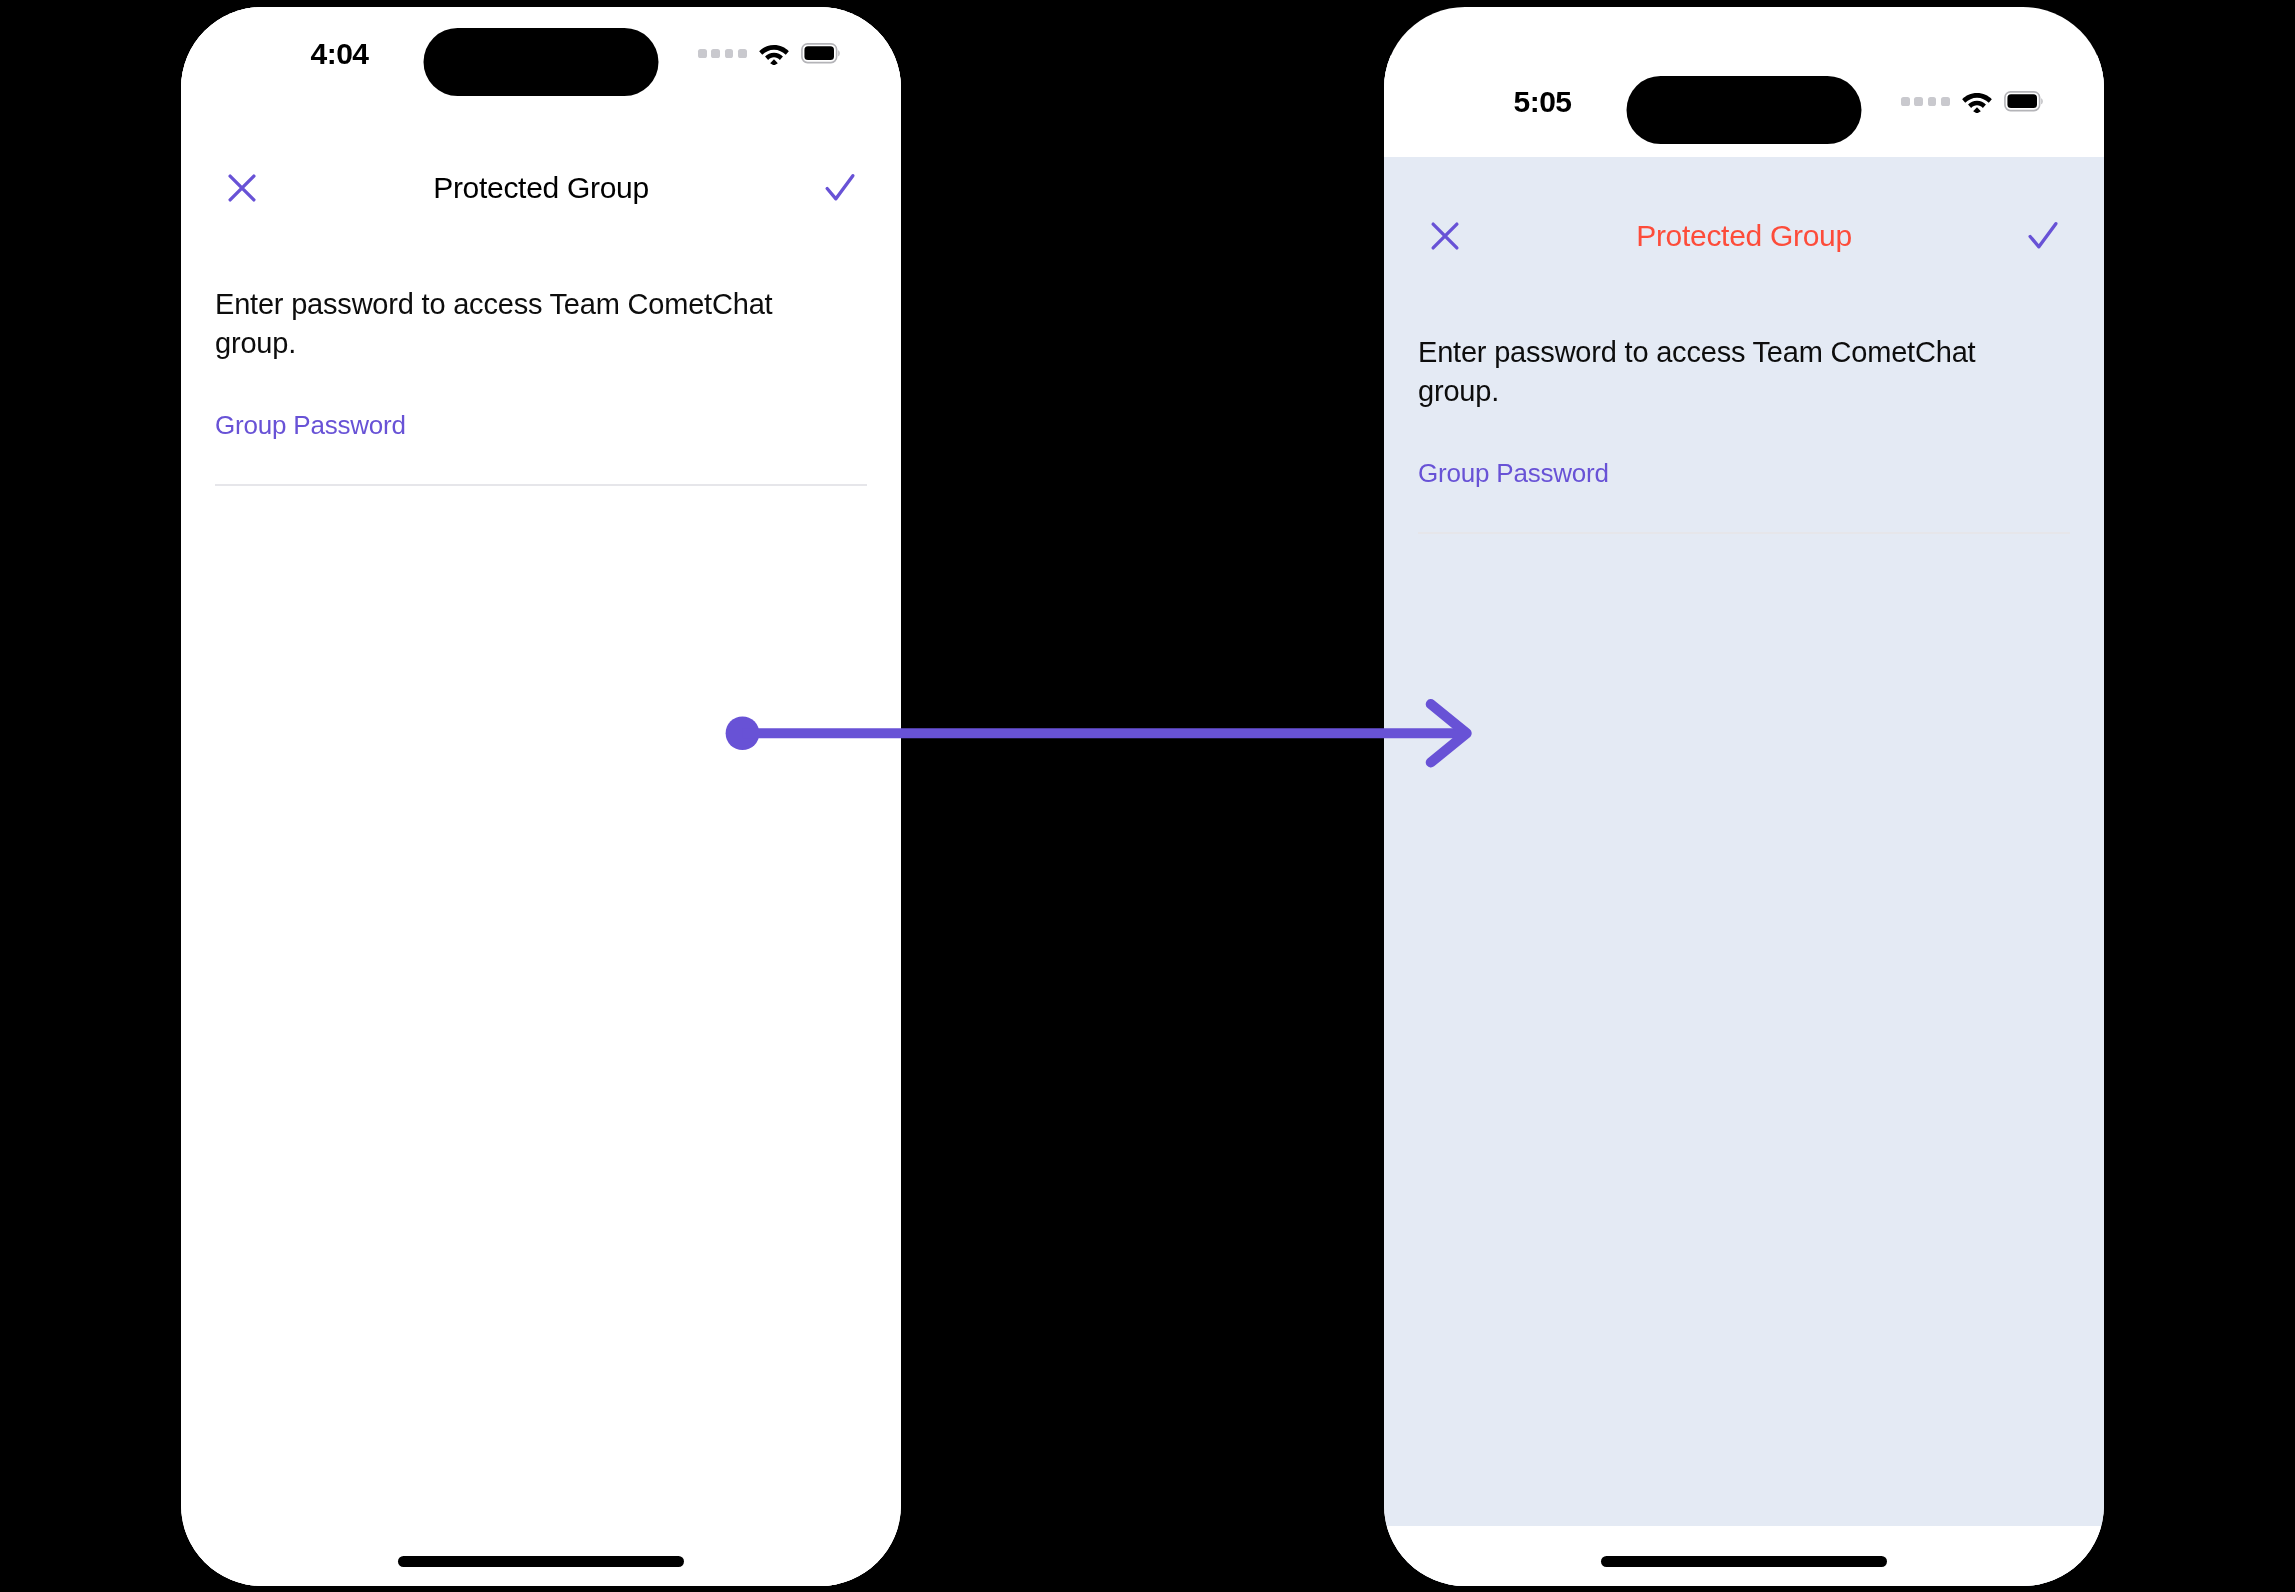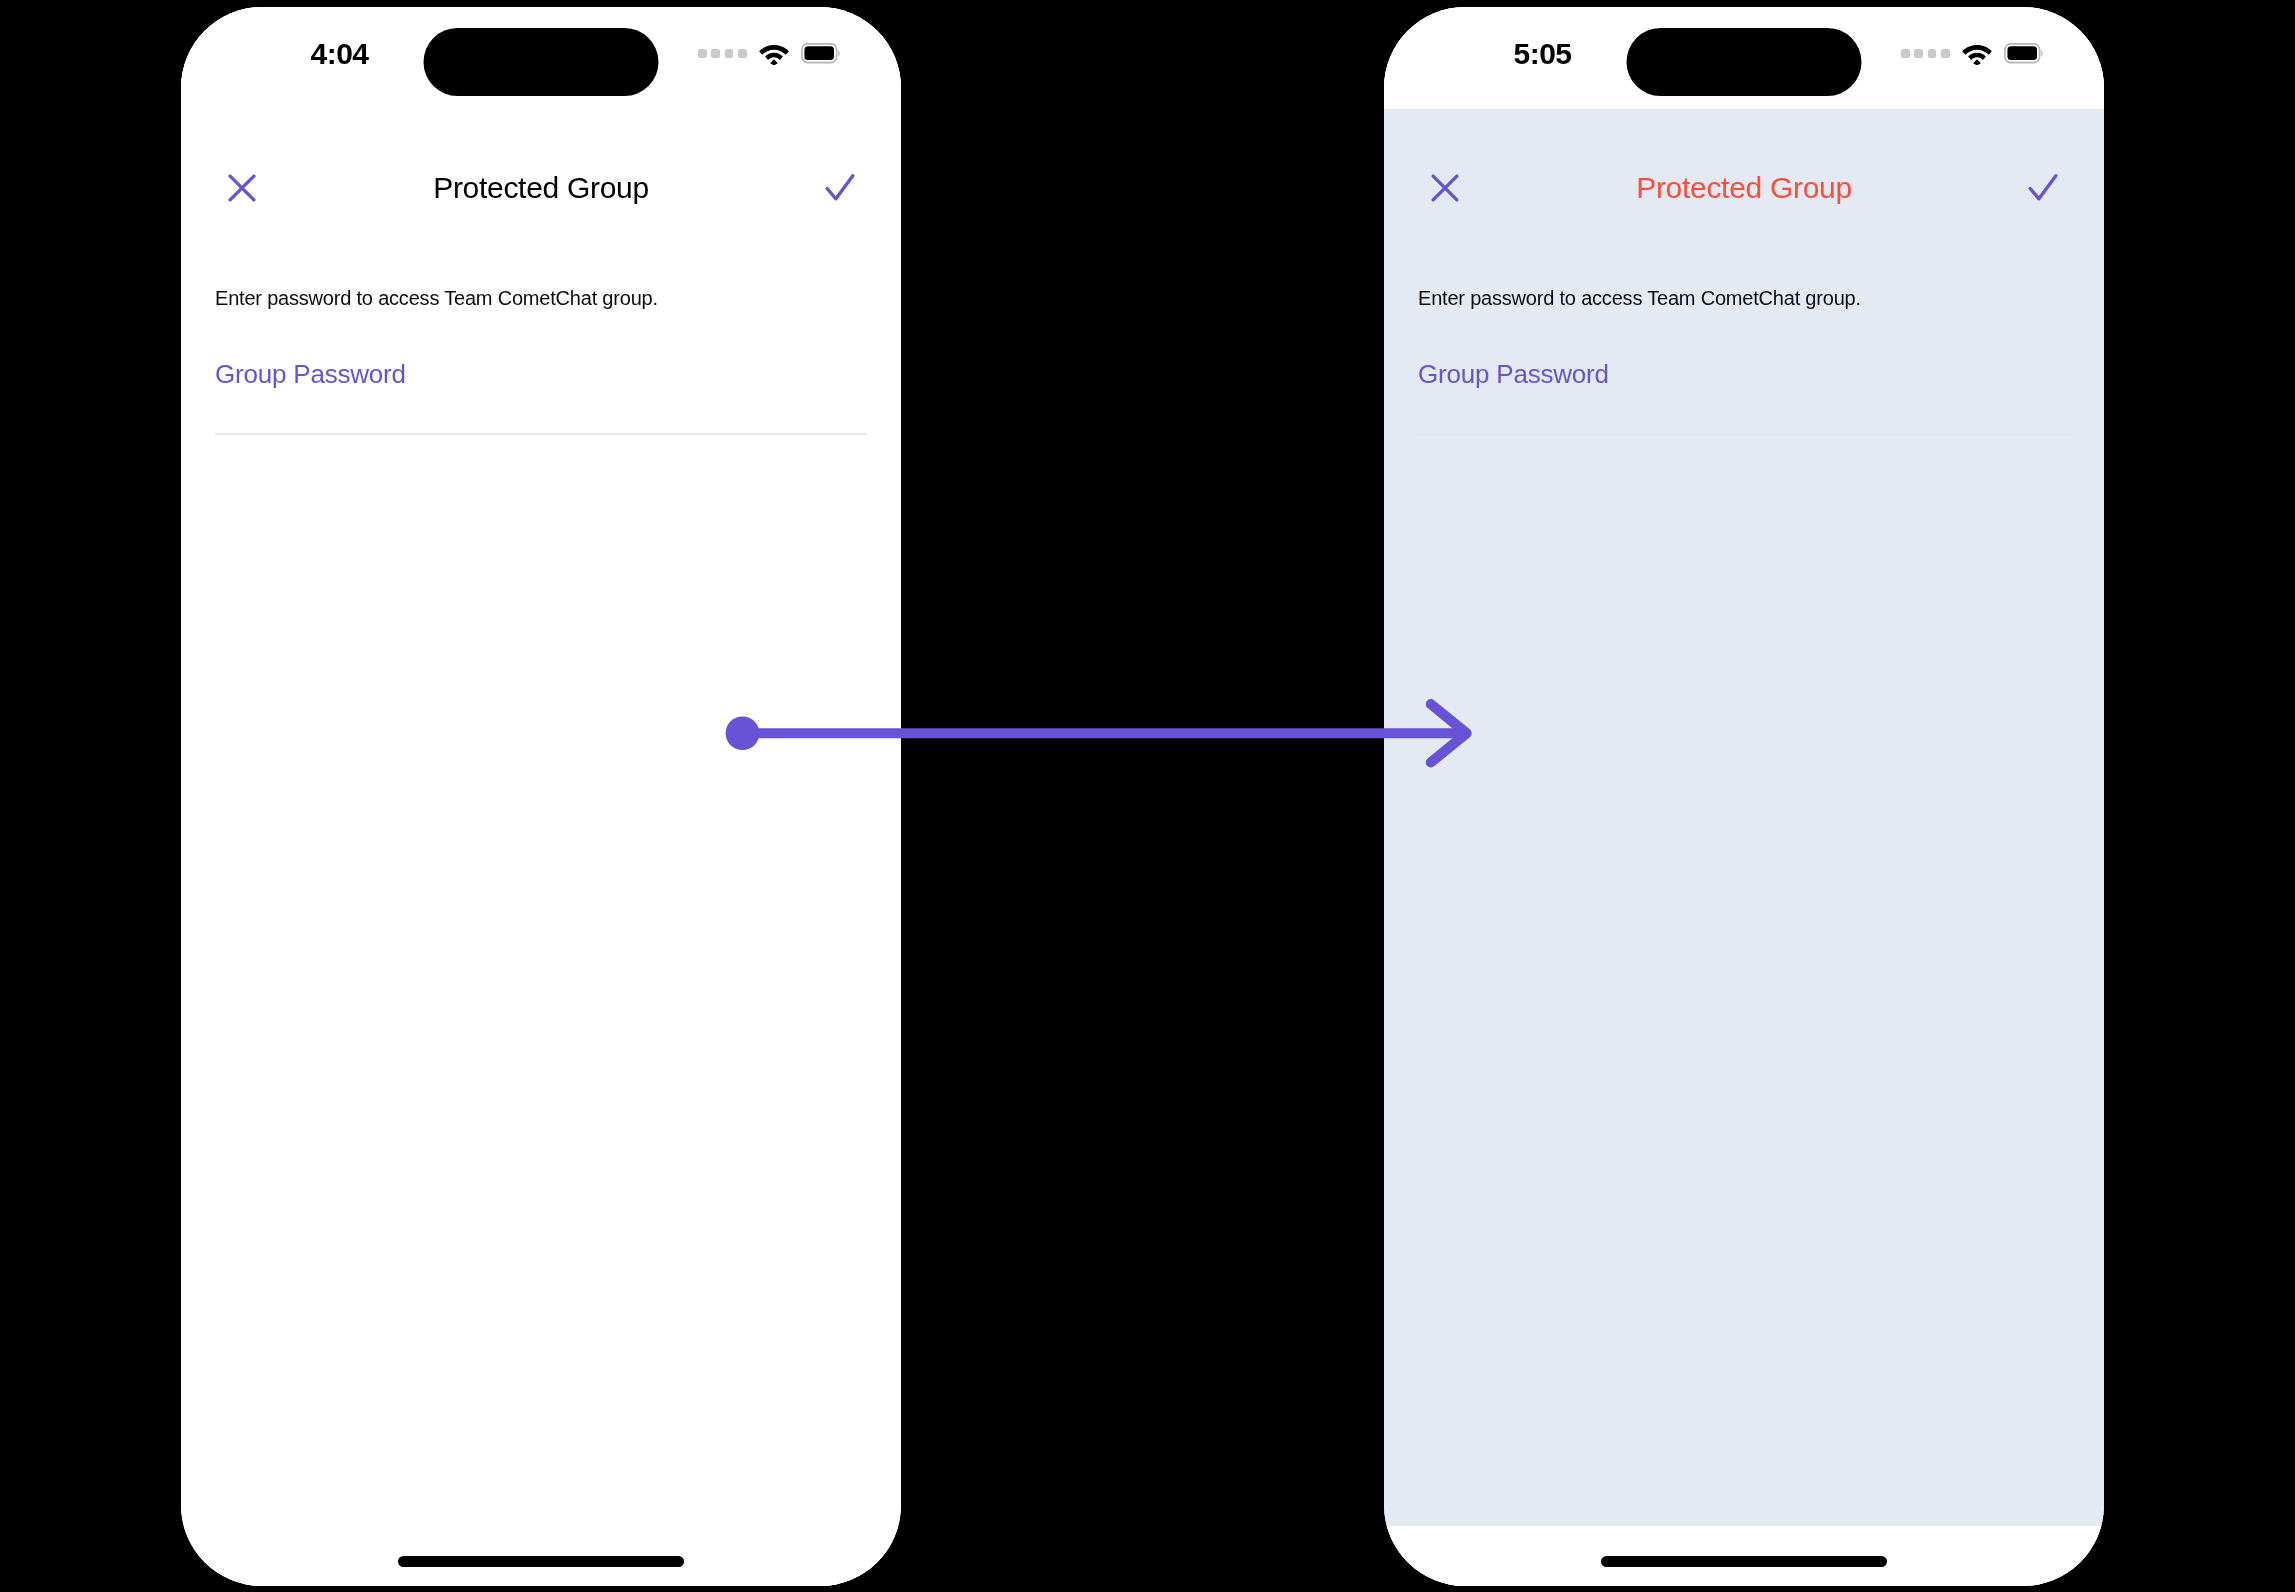--- a/index.html
+++ b/index.html
@@ -111,21 +111,21 @@
 
   
   .content {
     flex: 1;
     display: flex;
     flex-direction: column;
     padding: 0 34px;
   }
   .description {
     margin-top: 17.4px;
-    font-size: 20px;
+    font-size: 29px;
     line-height: 1.34;
     color: #0d0d0d;
     max-width: 602px;
     letter-spacing: -0.2px;
   }
   .field {
     margin-top: 47px;
   }
   .field-label {
     font-size: 26px;
@@ -238,21 +238,21 @@
     </div>
 
     <div class="home-area">
       <div class="home-indicator"></div>
     </div>
 
   </div>
 </div>
 
 <div class="phone" id="phone-right">
-  <div class="screen" style="background:#e4eaf4;">
+  <div class="screen" style="background:#e4eaf4;margin-top:48px;">
 
     <div class="statusbar">
       <div class="status-time">5:05</div>
       <div class="dynamic-island"></div>
       <div class="status-right">
         <span class="cell-dots">
             <i></i>
             <i></i>
             <i></i>
             <i></i>

